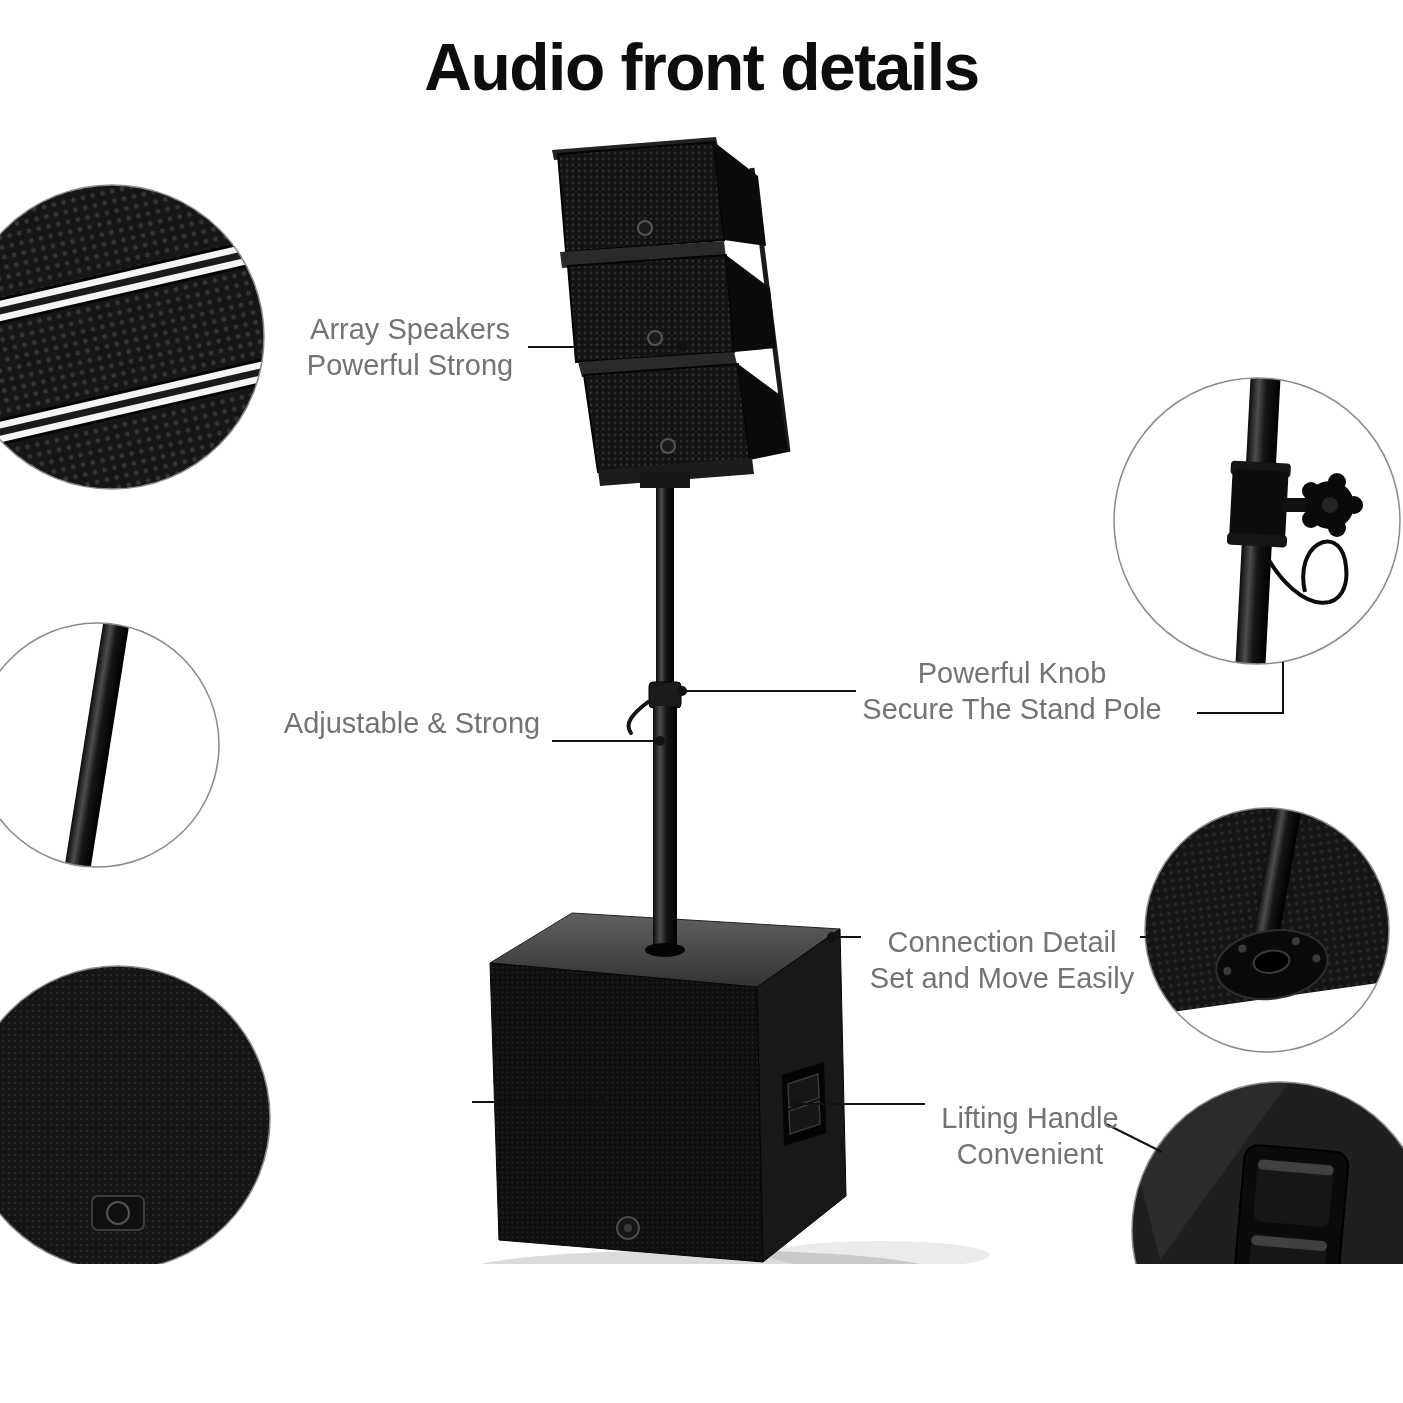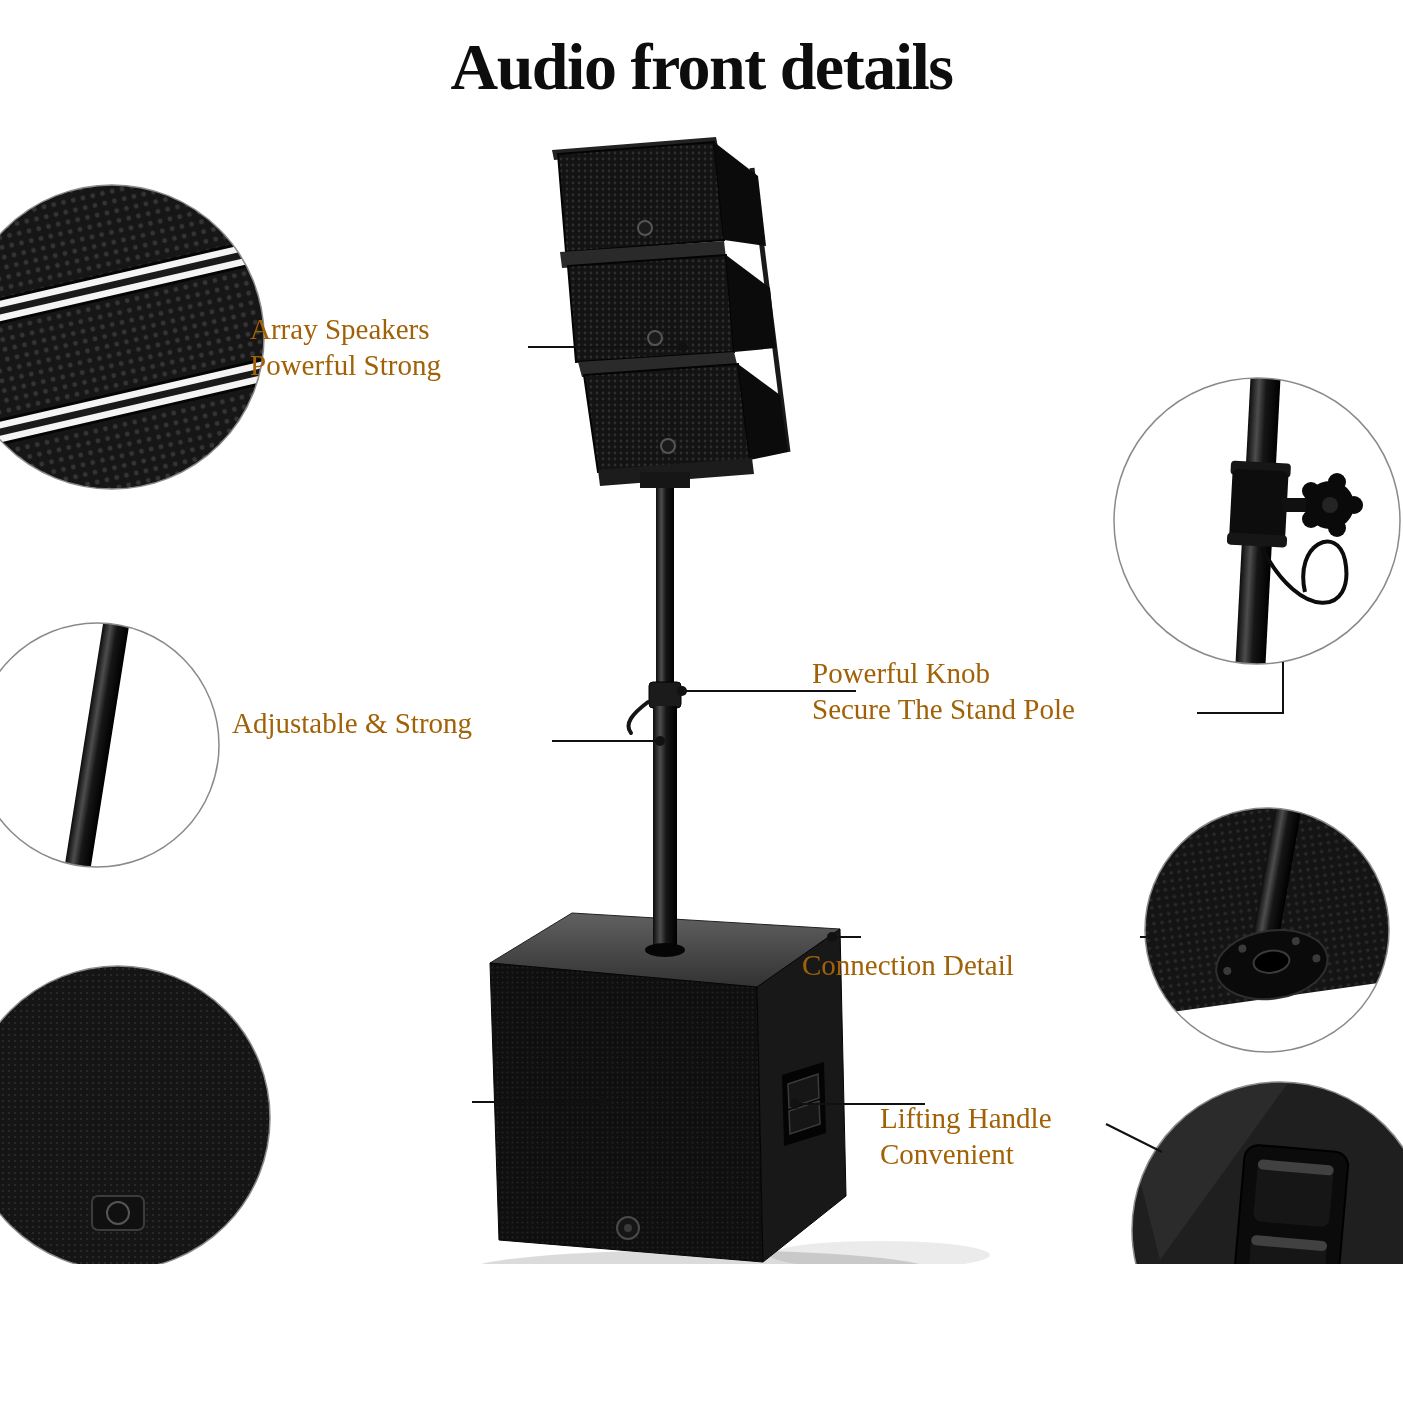--- a/index.html
+++ b/index.html
@@ -1,28 +1,28 @@
 <!DOCTYPE html>
 <html><head>
 <meta charset="utf-8">
 <style>
   html,body{margin:0;padding:0;background:#fff;}
   .canvas{
     position:relative;width:1403px;height:1264px;background:#ffffff;overflow:hidden;
-    font-family:Liberation Serif, serif;
+    font-family:Liberation Sans, sans-serif;
   }
   .title{
     position:absolute;top:30px;left:0;width:100%;margin:0;
     text-align:center;font-size:66px;line-height:74px;font-weight:700;
     color:#0d0d0d;letter-spacing:-1.5px;
   }
   svg.scene{position:absolute;left:0;top:0;}
   .label{
-    position:absolute;text-align:left;font-size:29px;line-height:36px;
-    font-weight:500;color:#a16207;white-space:nowrap;
+    position:absolute;text-align:center;font-size:29px;line-height:36px;
+    font-weight:500;color:#737373;white-space:nowrap;
   }
 </style>
 </head>
 <body>
 
 <div class="canvas">
 
   <h1 class="title">Audio front details</h1>
 
   <svg class="scene" width="1403" height="1403" viewBox="0 0 1403 1403">
@@ -245,22 +245,23 @@
   <div class="label" style="left:232px;top:705px;width:360px;">
     <div>Adjustable &amp; Strong</div>
   </div>
 
 
   <div class="label" style="left:812px;top:655px;width:400px;">
     <div>Powerful Knob</div>
     <div>Secure The Stand Pole</div>
   </div>
 
-  <div class="label" style="left:802px;top:947px;width:400px;">
+  <div class="label" style="left:802px;top:924px;width:400px;">
     <div>Connection Detail</div>
+    <div>Set and Move Easily</div>
   </div>
 
   <div class="label" style="left:880px;top:1067px;width:300px;margin-top:33px;">
     <div>Lifting Handle</div>
     <div>Convenient</div>
   </div>
 
 </div>
 
 </body></html>

